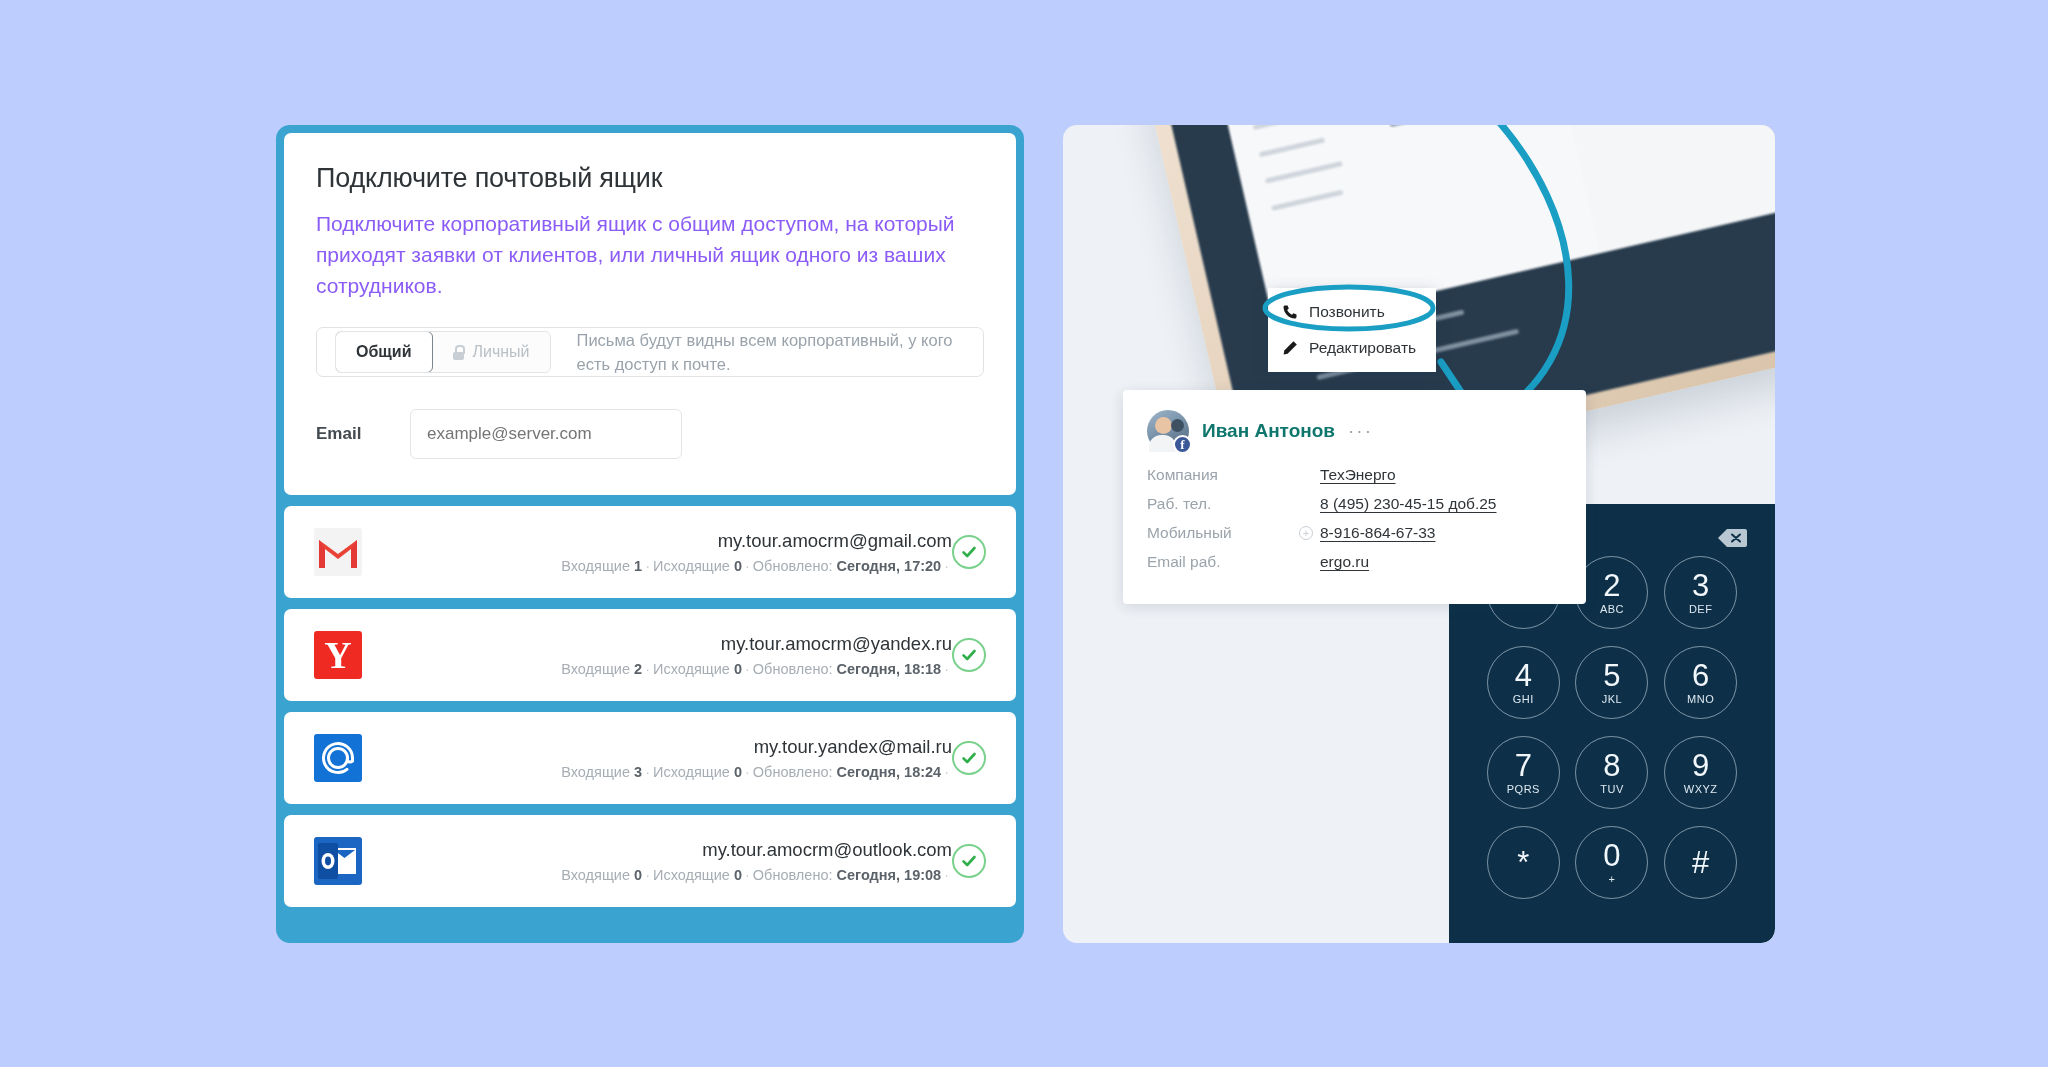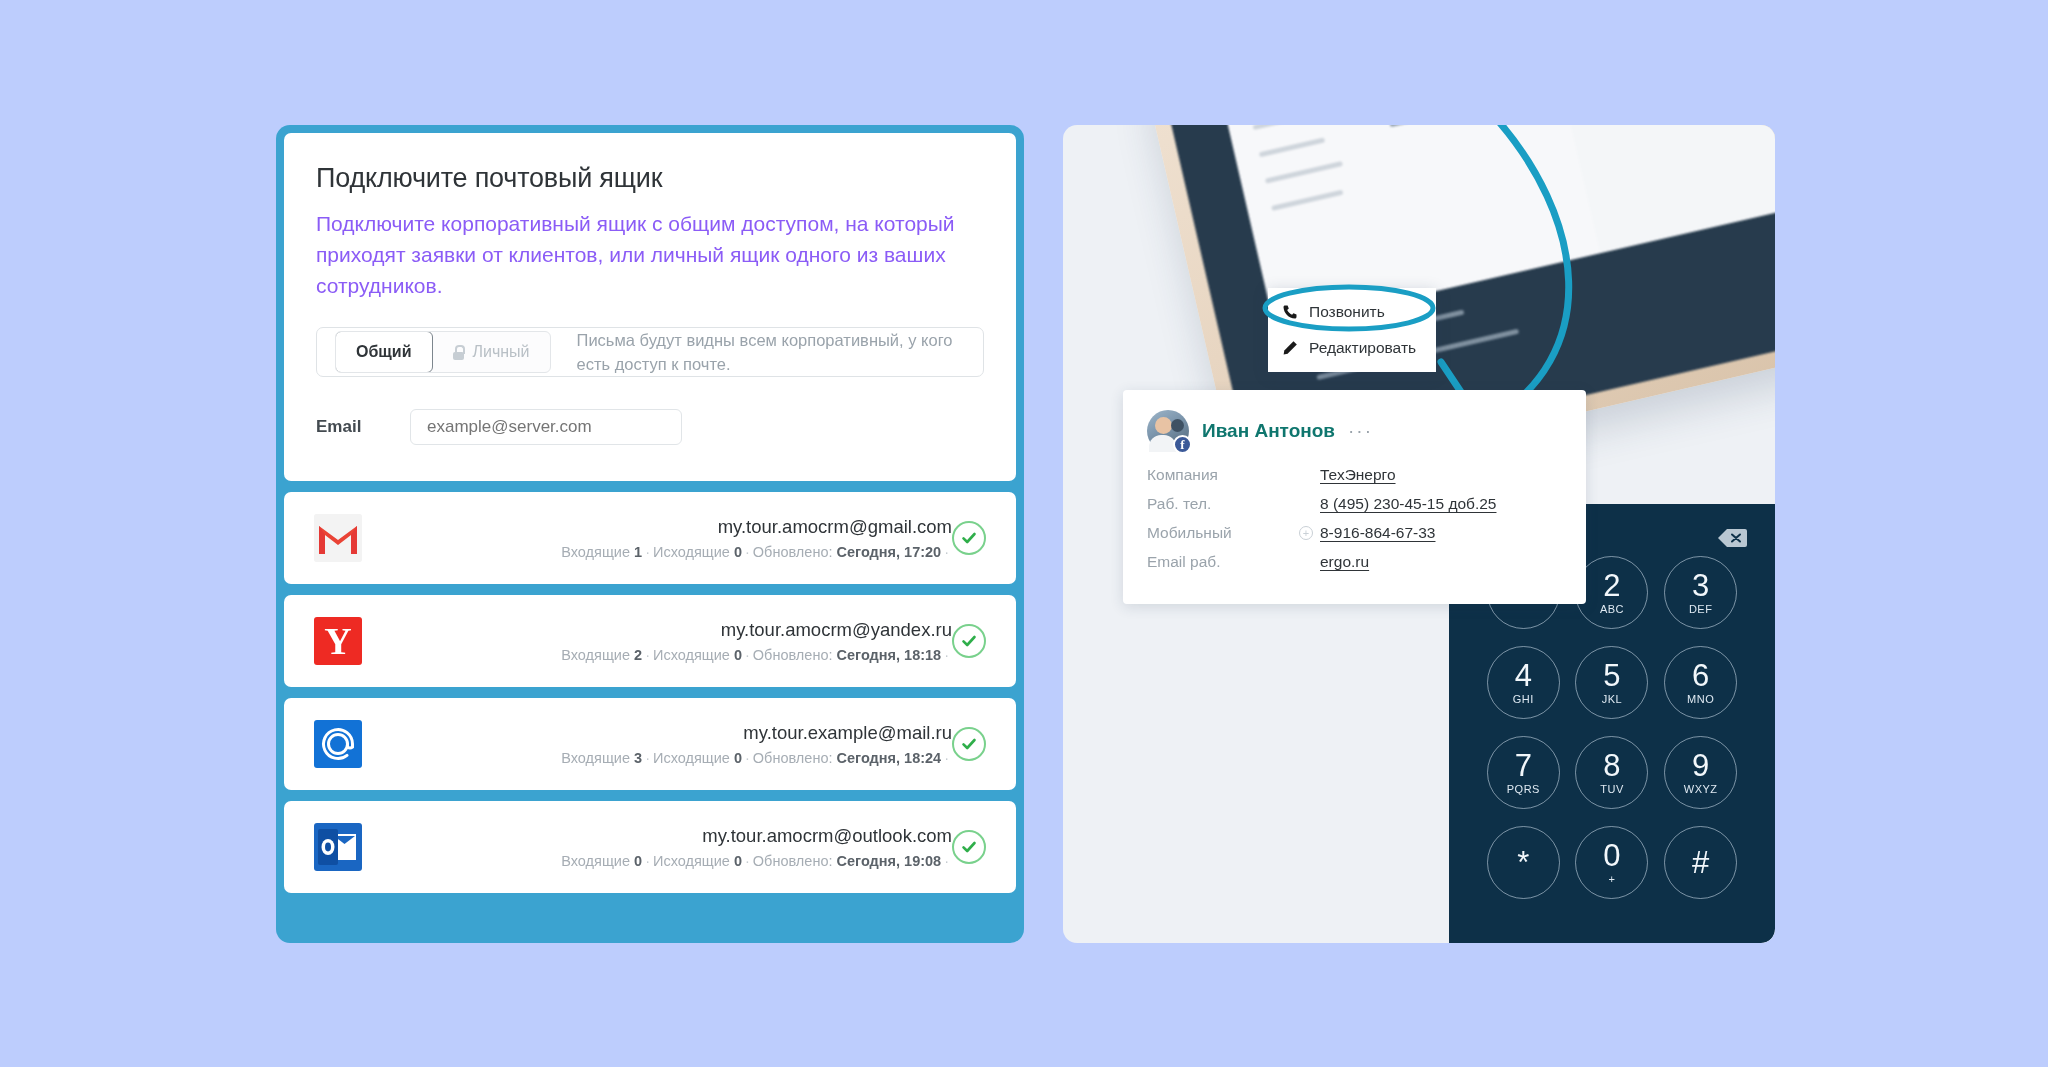--- a/index.html
+++ b/index.html
@@ -67,21 +67,21 @@
     content:""; position:absolute; left:3.5px; top:0; width:6px; height:7px;
     border:2px solid #c7ced4; border-bottom:none; border-radius:4px 4px 0 0;
   }
   .mode-note { font-size: 16.5px; color: #9aa3ab; line-height: 1.46; }
 
   .email-row {
     margin-top: 32px; display: flex; align-items: center; gap: 38px;
   }
   .email-label { font-size: 17px; color: #434a50; font-weight: bold; min-width: 56px; }
   .email-input {
-    width: 272px; height: 36px; border: 1px solid #e1e5e8;
+    width: 272px; height: 50px; border: 1px solid #e1e5e8;
     border-radius: 6px; background: #fff;
     font-size: 17px; color: #b6bdc3; padding: 0 16px;
     font-family: "Liberation Sans", sans-serif;
   }
 
   
   .acct { padding: 22px 30px; display: flex; align-items: center; }
   .acct-ico { width: 48px; height: 48px; flex: 0 0 48px; margin-right: 22px; position: relative; }
   .acct-text { flex: 1; text-align: right; }
   .acct-mail { font-size: 18.5px; color: #2f3438; margin-bottom: 6px; }
@@ -280,21 +280,21 @@
   </div>
   <div class="gap"></div>
   <div class="card acct">
     <div class="acct-ico ico-sq ico-mailru">
             <svg width="34" height="34" viewBox="0 0 34 34">
               <circle cx="17" cy="17" r="9.5" fill="none" stroke="#fff" stroke-width="3"></circle>
               <path d="M26.5 17 v3 a4 4 0 0 0 5 0 v-3 a14.5 14.5 0 1 0 -5.5 11.4" fill="none" stroke="#fff" stroke-width="3" stroke-linecap="round"></path>
             </svg>
           </div>
     <div class="acct-text">
-      <div class="acct-mail">my.tour.example@mail.ru</div>
+      <div class="acct-mail">my.tour.yandex@mail.ru</div>
       <div class="acct-meta">Входящие <span class="strong">3</span><span class="dot">·</span>Исходящие <span class="strong">0</span><span class="dot">·</span>Обновлено: <span class="strong">Сегодня, 18:24</span><span class="dot">·</span></div>
     </div>
     <div class="check">
             <svg width="18" height="18" viewBox="0 0 18 18">
               <path d="M3.5 9.3 L7.2 13 L14.5 5" fill="none" stroke="#2fae4a" stroke-width="2.6" stroke-linecap="round" stroke-linejoin="round"></path>
             </svg>
           </div>
   </div>
   <div class="gap"></div>
   <div class="card acct">

